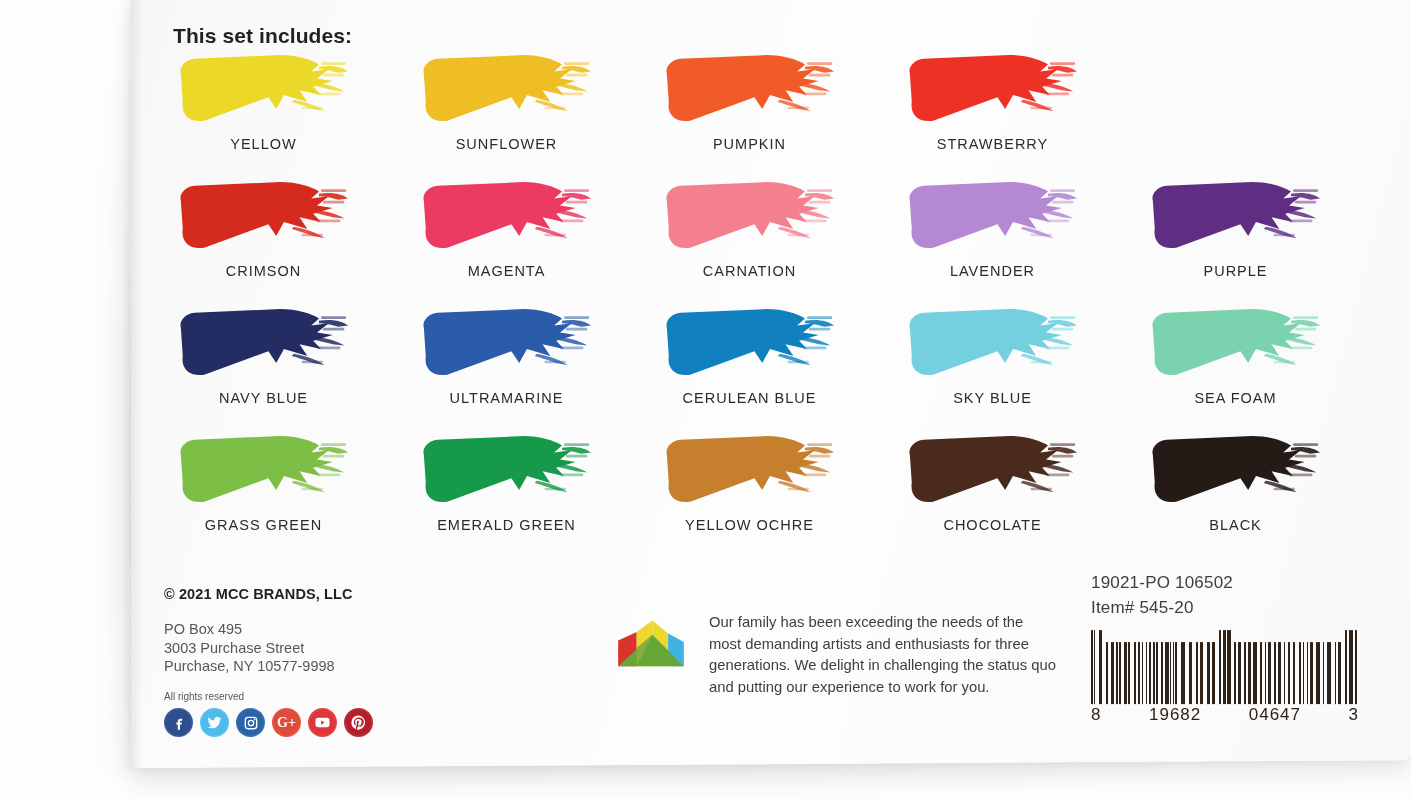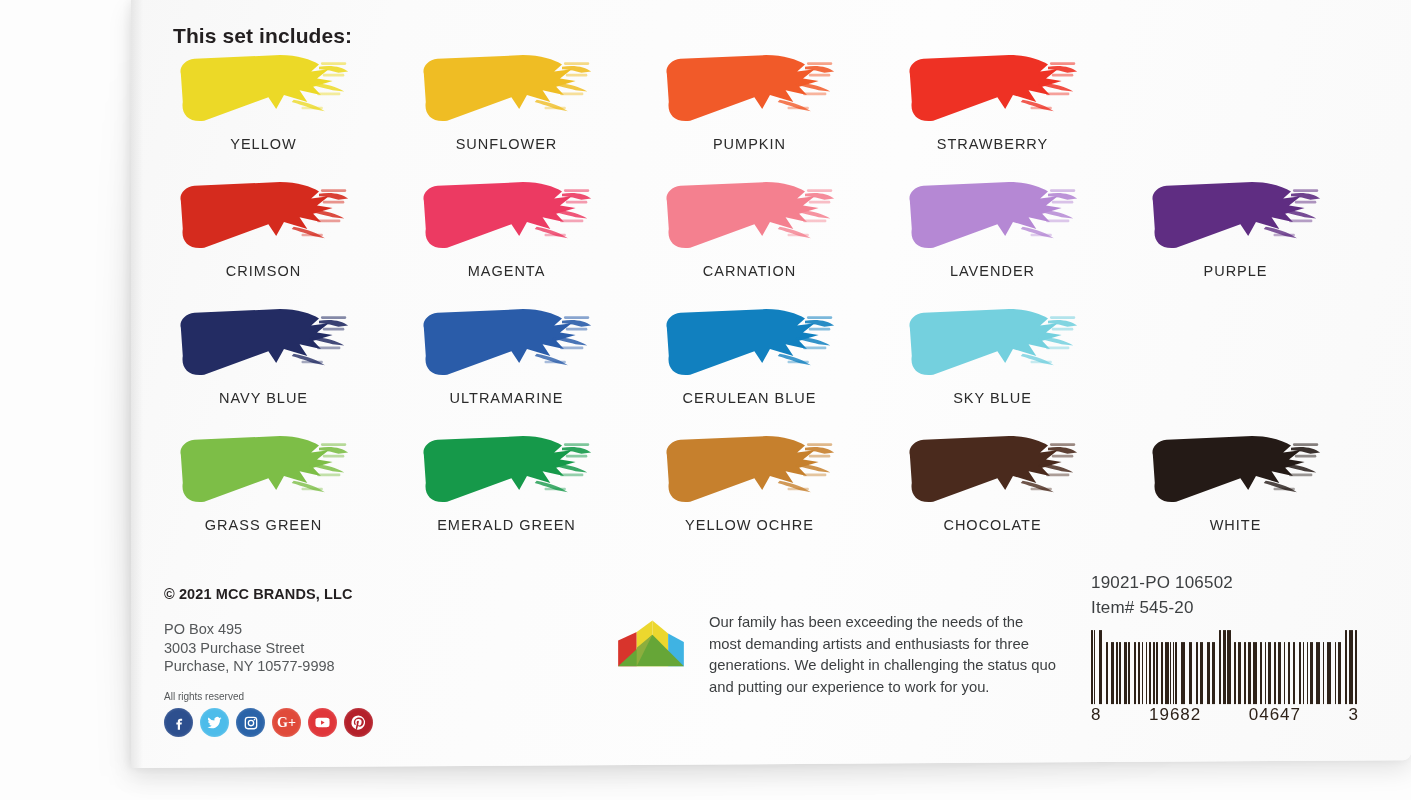--- a/index.html
+++ b/index.html
@@ -349,20 +349,39 @@
                       <rect x="150" y="12" width="26" height="2.4" rx="1.2" opacity="0.55"></rect>
                       <rect x="152" y="22" width="22" height="2.2" rx="1.1" opacity="0.5"></rect>
                       <rect x="146" y="38" width="24" height="2.2" rx="1.1" opacity="0.45"></rect>
                       <rect x="130" y="50" width="22" height="2.2" rx="1.1" opacity="0.4"></rect>
                     </g>
                   </svg>
                 </div>
               </div>
               <div class="swatch-label">SKY BLUE</div>
             </div>
+            <div class="cell">
+              <div class="swatch-wrap">
+                <div class="stroke">
+                  <svg viewBox="0 0 185 70" preserveAspectRatio="none">
+                    <g fill="#7ad3ae">
+                      <path d="M6,22 C4,16 10,10 20,9 L108,6 C126,6 140,10 148,14 L140,20 L158,18 L146,26 L162,28 L142,33 L150,40 L128,36 L136,46 L112,40 L104,52 L96,42 L30,62 C14,64 6,56 8,46 Z"></path>
+                      <path d="M148,16 C160,14 172,16 178,20 L168,21 C160,19 152,18 148,18 Z" opacity="0.9"></path>
+                      <path d="M140,30 C154,30 166,33 174,37 L162,36 C152,34 144,32 138,32 Z" opacity="0.85"></path>
+                      <path d="M122,44 C136,46 148,50 154,54 L142,52 C132,49 124,47 120,46 Z" opacity="0.8"></path>
+                      <rect x="150" y="12" width="26" height="2.4" rx="1.2" opacity="0.55"></rect>
+                      <rect x="152" y="22" width="22" height="2.2" rx="1.1" opacity="0.5"></rect>
+                      <rect x="146" y="38" width="24" height="2.2" rx="1.1" opacity="0.45"></rect>
+                      <rect x="130" y="50" width="22" height="2.2" rx="1.1" opacity="0.4"></rect>
+                    </g>
+                  </svg>
+                </div>
+              </div>
+              <div class="swatch-label">SEA FOAM</div>
+            </div>
           </div>
           <div class="grid-row">
             <div class="cell">
               <div class="swatch-wrap">
                 <div class="stroke">
                   <svg viewBox="0 0 185 70" preserveAspectRatio="none">
                     <g fill="#7dbe47">
                       <path d="M6,22 C4,16 10,10 20,9 L108,6 C126,6 140,10 148,14 L140,20 L158,18 L146,26 L162,28 L142,33 L150,40 L128,36 L136,46 L112,40 L104,52 L96,42 L30,62 C14,64 6,56 8,46 Z"></path>
                       <path d="M148,16 C160,14 172,16 178,20 L168,21 C160,19 152,18 148,18 Z" opacity="0.9"></path>
                       <path d="M140,30 C154,30 166,33 174,37 L162,36 C152,34 144,32 138,32 Z" opacity="0.85"></path>
@@ -444,21 +463,21 @@
                       <path d="M140,30 C154,30 166,33 174,37 L162,36 C152,34 144,32 138,32 Z" opacity="0.85"></path>
                       <path d="M122,44 C136,46 148,50 154,54 L142,52 C132,49 124,47 120,46 Z" opacity="0.8"></path>
                       <rect x="150" y="12" width="26" height="2.4" rx="1.2" opacity="0.55"></rect>
                       <rect x="152" y="22" width="22" height="2.2" rx="1.1" opacity="0.5"></rect>
                       <rect x="146" y="38" width="24" height="2.2" rx="1.1" opacity="0.45"></rect>
                       <rect x="130" y="50" width="22" height="2.2" rx="1.1" opacity="0.4"></rect>
                     </g>
                   </svg>
                 </div>
               </div>
-              <div class="swatch-label">WHITE</div>
+              <div class="swatch-label">BLACK</div>
             </div>
           </div>
         </div>
 
       <div class="footer">
 
         <div class="f-col1">
           <div class="copyright">© 2021 MCC BRANDS, LLC</div>
           <div class="addr">
             <div>PO Box 495</div>

